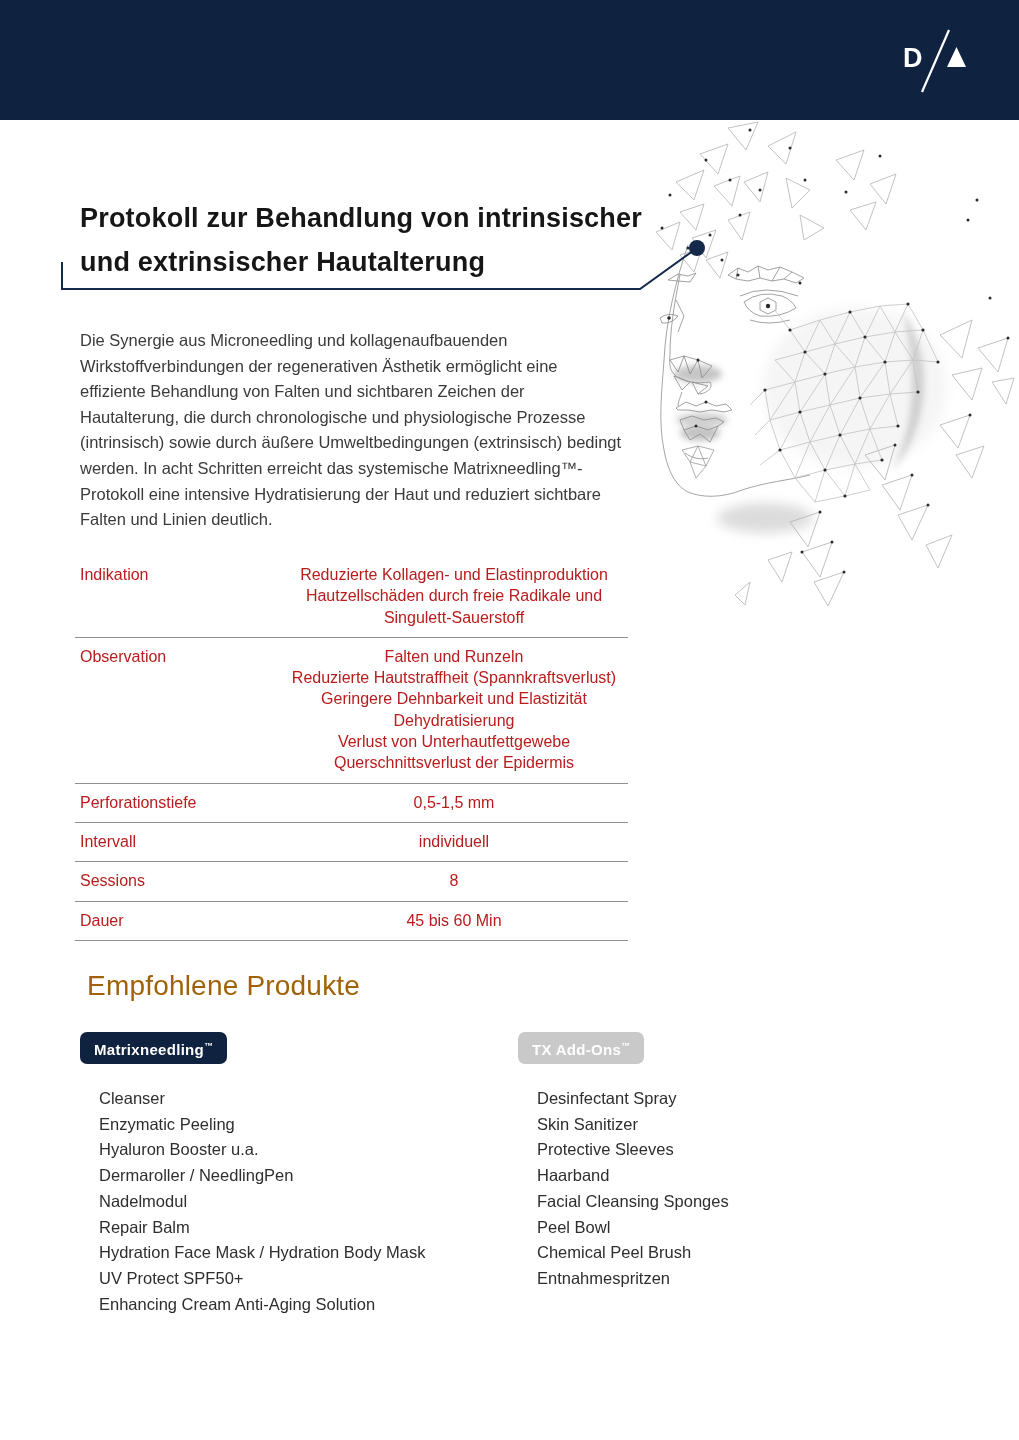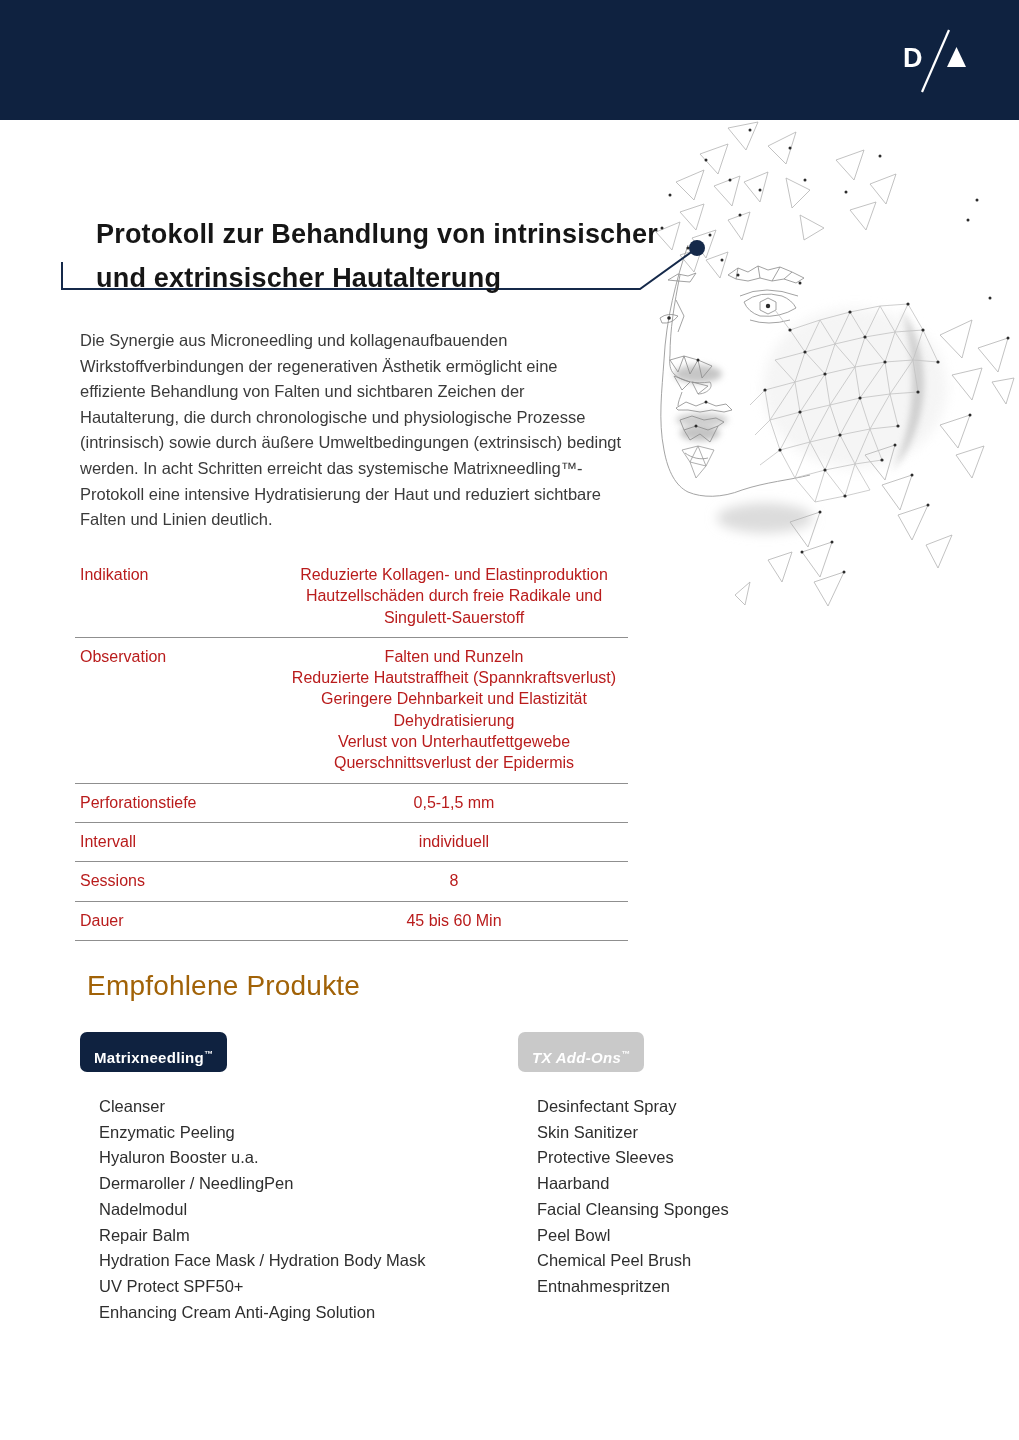--- a/index.html
+++ b/index.html
@@ -24,21 +24,21 @@
   .ptable{top:556px;left:75px;width:553px;font-size:16px;color:#b91c1c;}
   .prow{display:flex;border-bottom:1px solid #8f8f8f;padding:8px 0 9px 0;}
   .plabel{width:200px;flex:0 0 200px;padding-left:5px;line-height:21.3px;}
   .pvalue{flex:1;line-height:21.3px;white-space:pre-line;text-align:center;}
   
   .products-heading{top:970px;left:87px;font-size:28px;color:#a16207;letter-spacing:.2px;}
   .pcol{top:1032px;width:430px;}
   .pcol.c0{left:80px;}
   .pcol.c1{left:518px;}
   .badge{display:inline-block;font-size:15px;font-weight:700;color:#ffffff;
-         padding:17px 14px 6px 14px;border-radius:7px;letter-spacing:.3px;}
+         padding:9px 14px 6px 14px;border-radius:7px;letter-spacing:.3px;}
   .badge .tm{font-size:9px;vertical-align:super;}
   .plist{margin-top:22px;font-size:16.5px;color:#2e2e2e;line-height:25.7px;margin-left:19px;}
 </style>
 </head>
 <body>
 
 <div class="abs header">
   <svg class="logo" viewBox="0 0 72 70" aria-hidden="true">
     <text x="4" y="41" fill="#ffffff" font-family="Liberation Sans, DejaVu Sans, sans-serif" font-size="27" font-weight="700">D</text>
     <line x1="23" y1="66" x2="50" y2="4" stroke="#ffffff" stroke-width="2.2"></line>
@@ -184,21 +184,21 @@
       <circle cx="330" cy="295" r="1.5"></circle>
       <circle cx="368" cy="218" r="1.5"></circle>
   </g>
 </svg>
 
 <svg class="abs overlay" viewBox="0 0 1019 1440" aria-hidden="true">
   <path d="M62,262 L62,289 L640,289 L697,248" stroke="#15294a" stroke-width="2" fill="none"></path>
   <circle cx="697" cy="248" r="8" fill="#15294a"></circle>
 </svg>
 
-<h1 class="abs title" style="margin:16px;">
+<h1 class="abs title" style="margin:0;">
   <div>Protokoll zur Behandlung von intrinsischer</div>
   <div>und extrinsischer Hautalterung</div>
 </h1>
 
 <p class="abs intro" style="margin:0;">Die Synergie aus Microneedling und kollagenaufbauenden
 Wirkstoffverbindungen der regenerativen Ästhetik ermöglicht eine
 effiziente Behandlung von Falten und sichtbaren Zeichen der
 Hautalterung, die durch chronologische und physiologische Prozesse
 (intrinsisch) sowie durch äußere Umweltbedingungen (extrinsisch) bedingt
 werden. In acht Schritten erreicht das systemische Matrixneedling™-
@@ -245,21 +245,21 @@
       <div>Cleanser</div>
       <div>Enzymatic Peeling</div>
       <div>Hyaluron Booster u.a.</div>
       <div>Dermaroller / NeedlingPen</div>
       <div>Nadelmodul</div>
       <div>Repair Balm</div>
       <div>Hydration Face Mask / Hydration Body Mask</div>
       <div>UV Protect SPF50+</div>
       <div>Enhancing Cream Anti-Aging Solution</div>
     </div></div>
-<div class="abs pcol c1" id="pcol1"><span class="badge" style="background: rgb(201, 201, 201); font-style: italic;">TX Add-Ons<span class="tm">™</span></span><div class="plist">
+<div class="abs pcol c1" id="pcol1"><span class="badge" style="background: rgb(201, 201, 201);">TX Add-Ons<span class="tm">™</span></span><div class="plist">
       <div>Desinfectant Spray</div>
       <div>Skin Sanitizer</div>
       <div>Protective Sleeves</div>
       <div>Haarband</div>
       <div>Facial Cleansing Sponges</div>
       <div>Peel Bowl</div>
       <div>Chemical Peel Brush</div>
       <div>Entnahmespritzen</div>
     </div></div>
 

